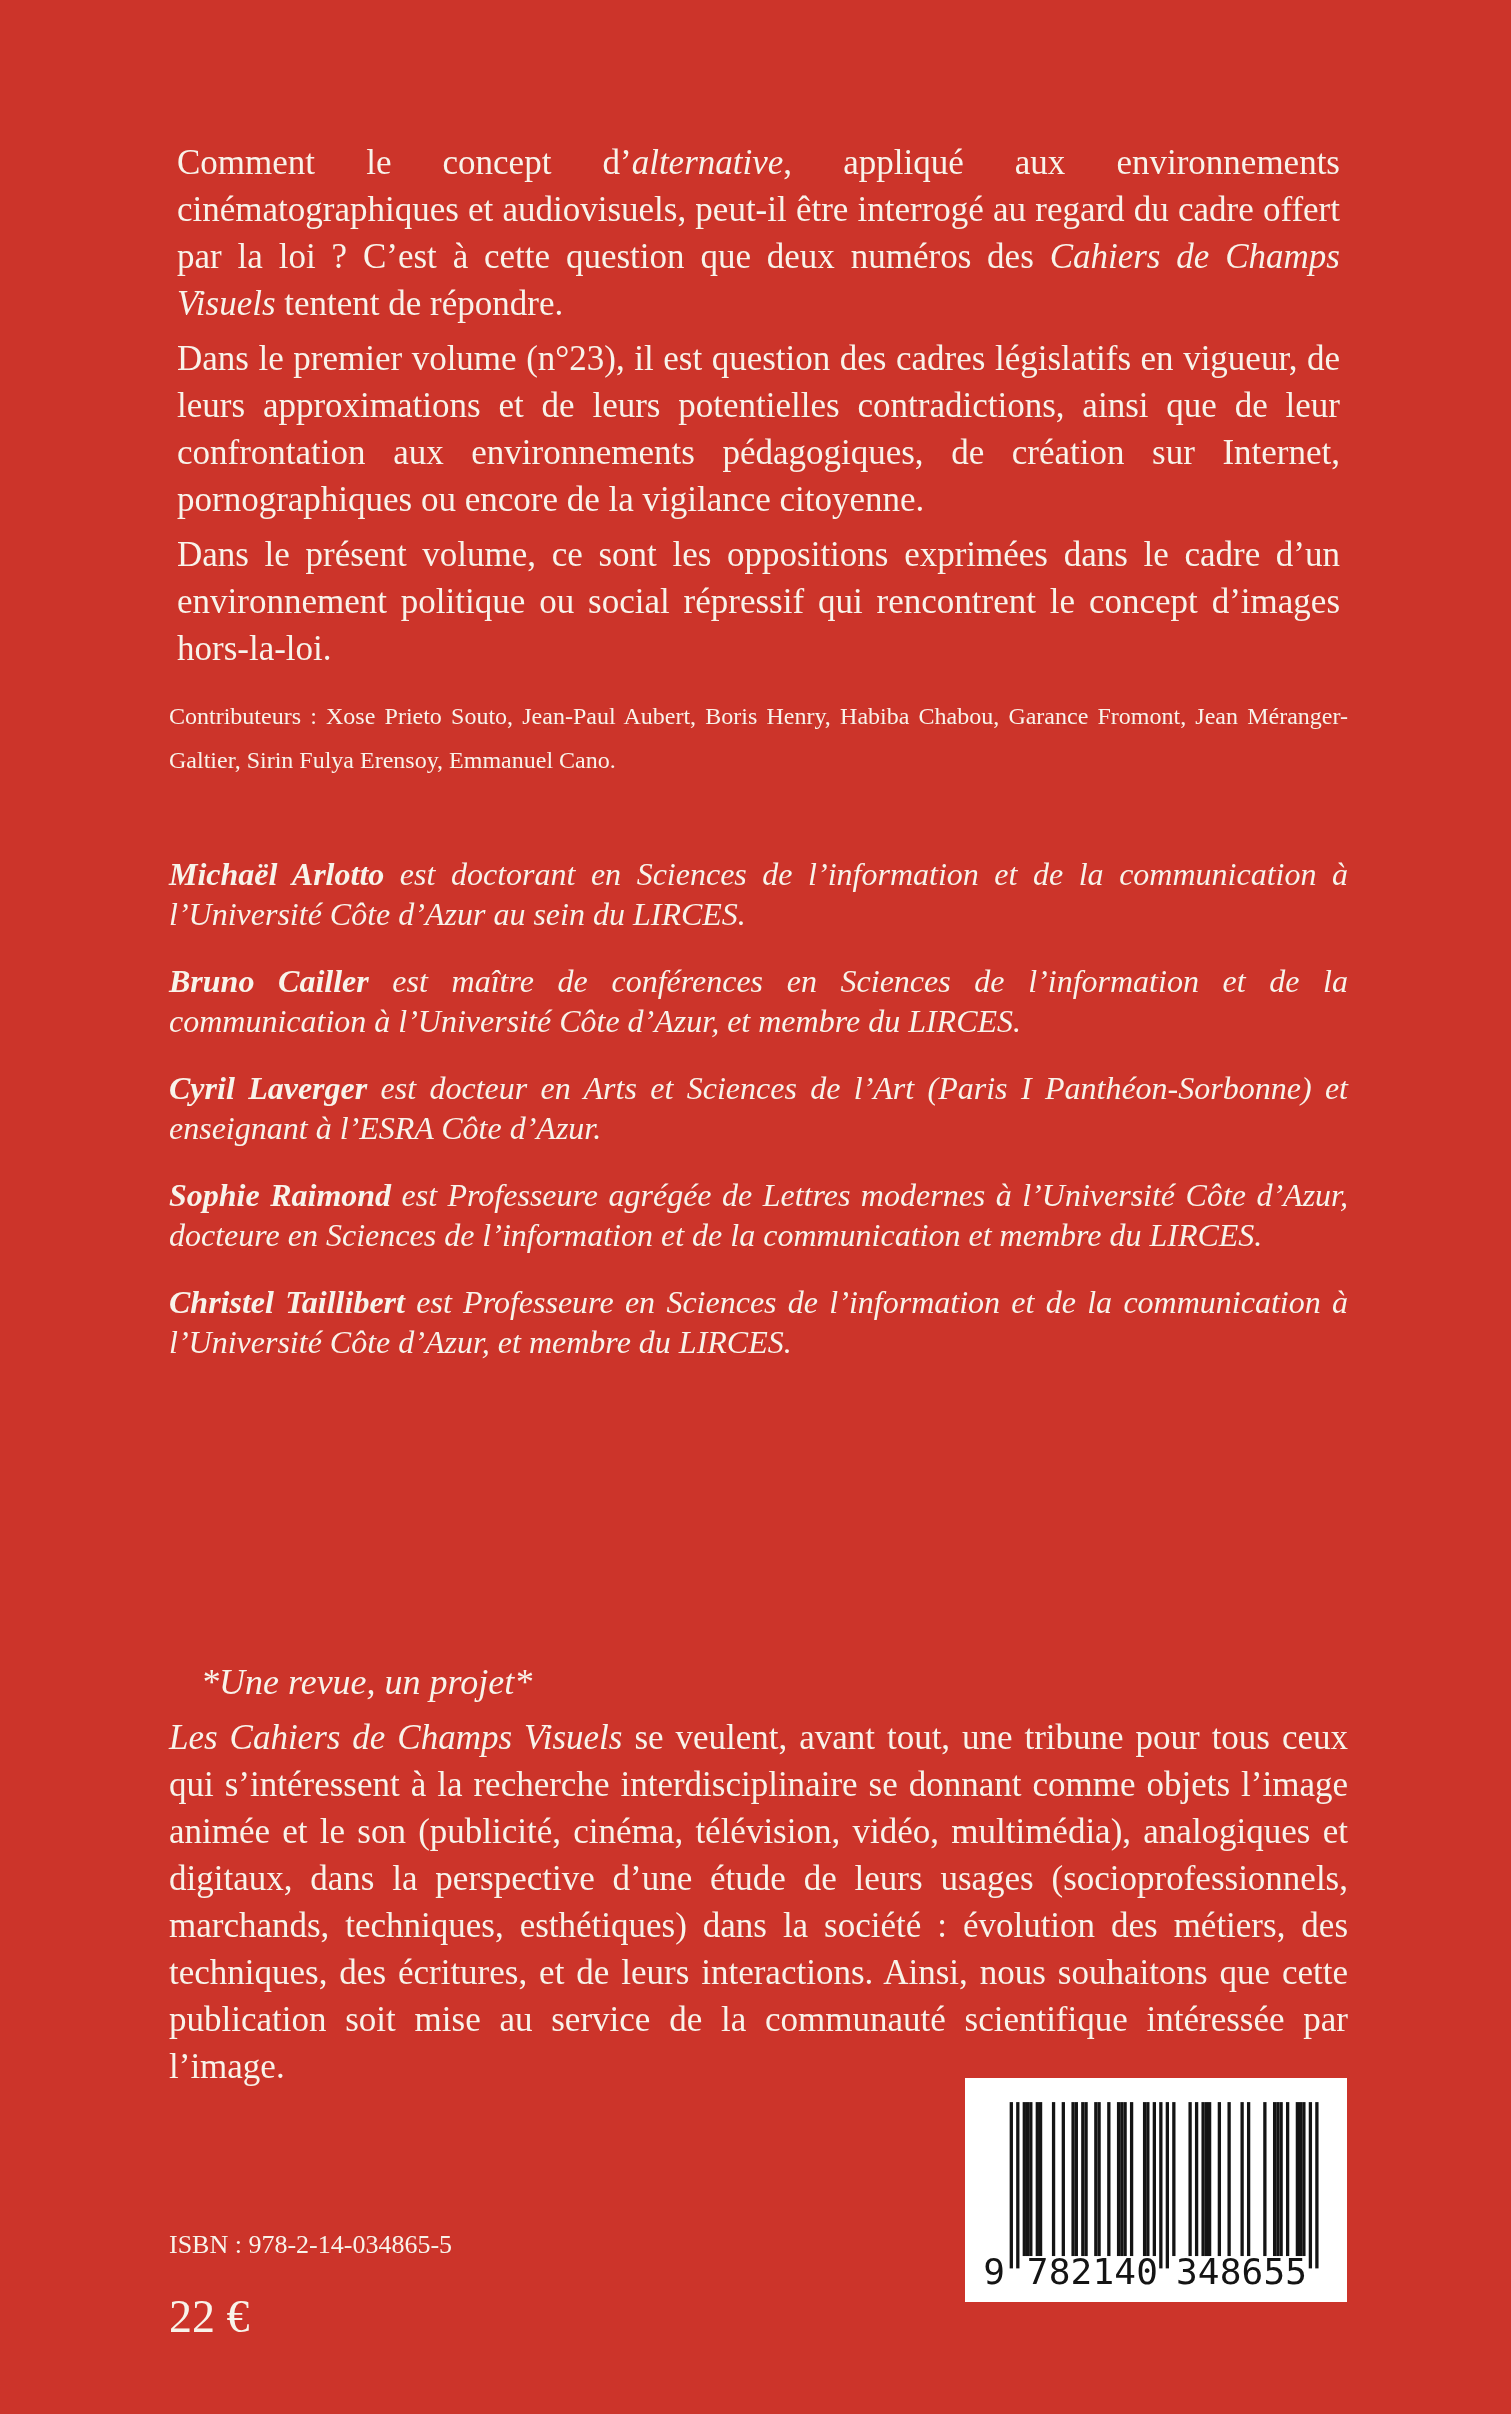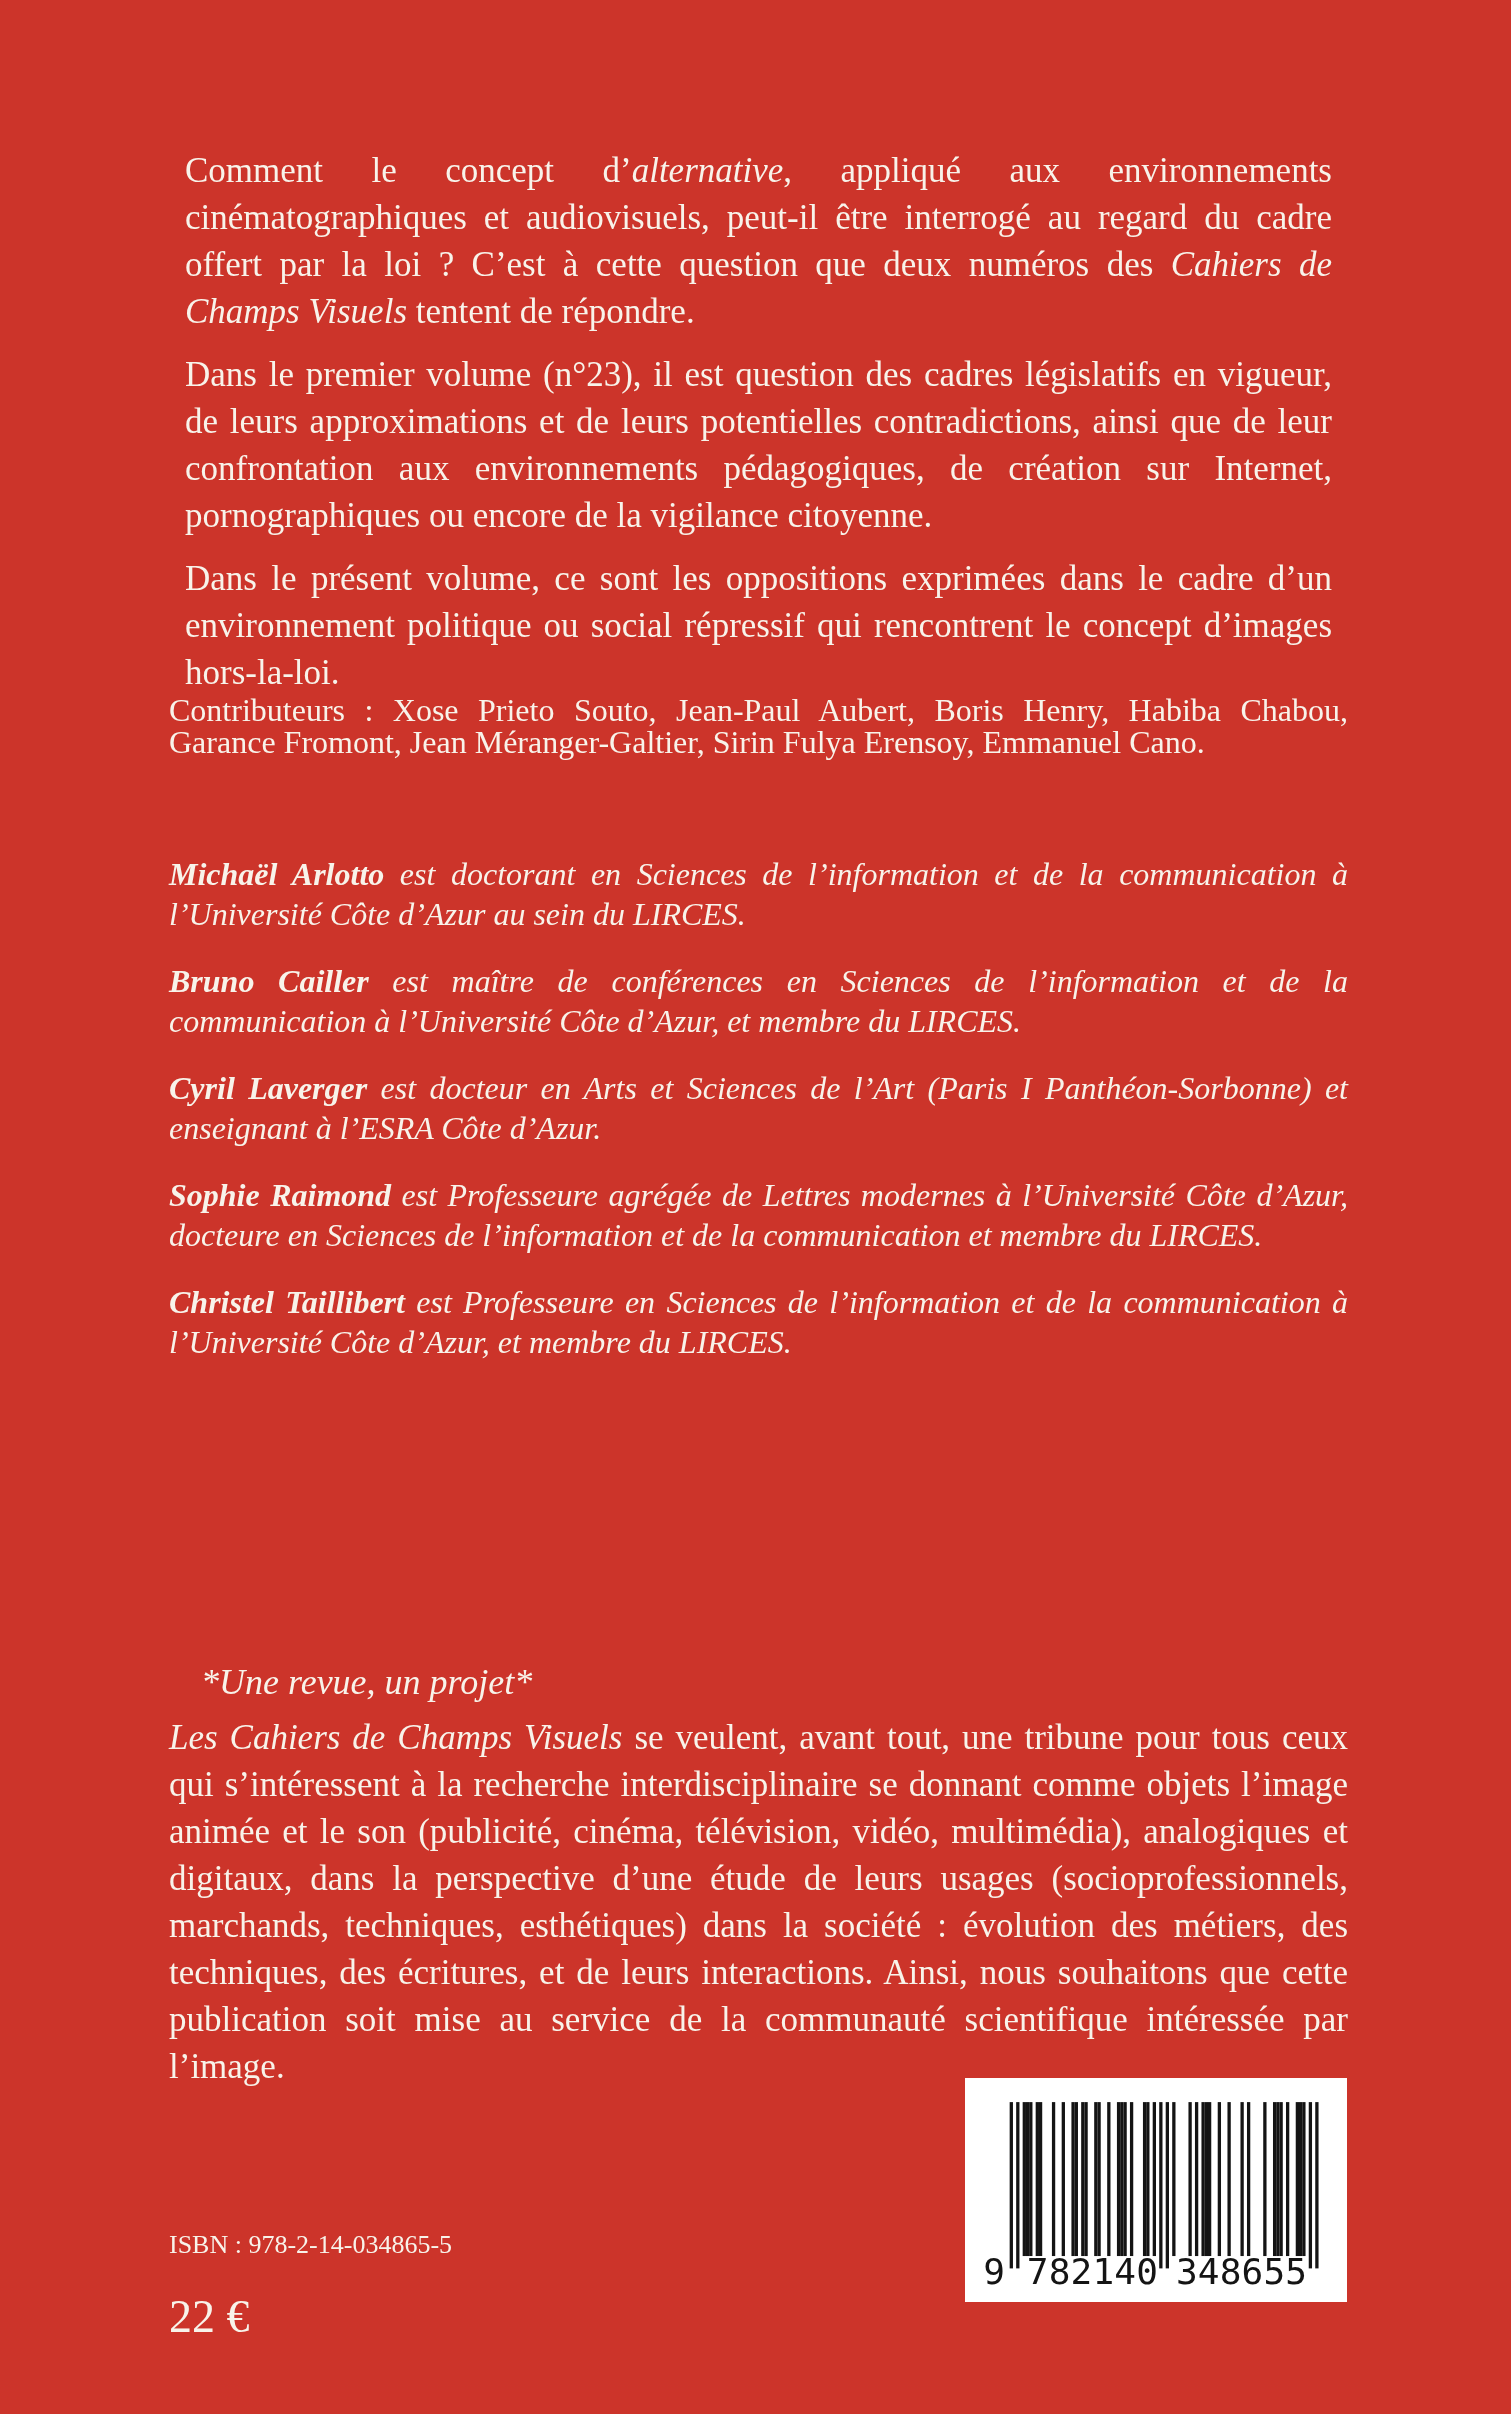--- a/index.html
+++ b/index.html
@@ -19,25 +19,25 @@
     position: absolute;
     left: 169px;
     width: 1179px;
   }
   .intro {
     top: 131px;
     font-size: 35px;
     line-height: 47px;
     text-align: justify;
   }
-  .intro p { margin: 16px; }
+  .intro p { margin: 8px; }
   .contributors {
     top: 694px;
-    font-size: 32px;
-    line-height: 32px;
+    font-size: 24px;
+    line-height: 44px;
     text-align: justify;
   }
   .contributors p { margin: 0; }
   .bios {
     top: 854px;
     font-size: 32px;
     line-height: 40px;
     font-style: italic;
     text-align: justify;
   }

